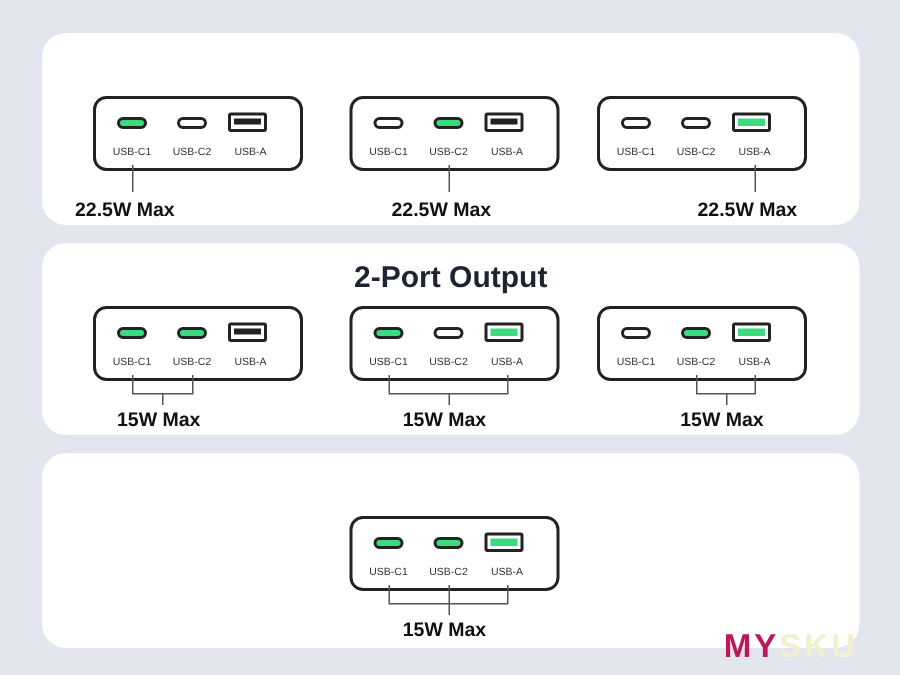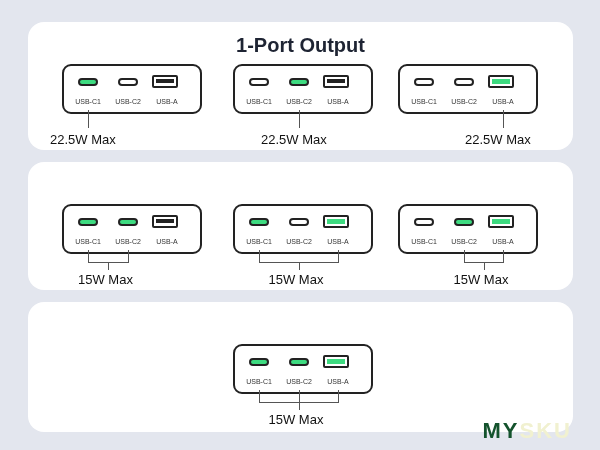--- a/index.html
+++ b/index.html
@@ -9,30 +9,29 @@
 .dev{position:absolute;width:140px;height:50px;border:2px solid #222;border-radius:9px;background:#fff}
 .port{position:absolute;top:12px}
 .pc{width:20px;height:8px;border:2px solid #222;border-radius:5px;background:#fff}
 .pc.on{background:#3ddb80}
 .pa{width:26px;height:13px;border:2px solid #222;border-radius:2px;top:9px;background:#fff}
 .pa::after{content:"";position:absolute;left:2px;right:2px;top:2px;height:4px;background:#222}
 .pa.on{background:#fff}
 .pa.on::after{background:#3ddb80;height:5px}
 .plabel{position:absolute;top:32px;font-size:7px;color:#333;width:40px;text-align:center}
 .line{position:absolute;background:#555}
-.watt{position:absolute;font-size:13px;font-weight:normal;color:#111;white-space:nowrap}
+.watt{position:absolute;font-size:13px;font-weight:bold;color:#111;white-space:nowrap}
 .wm{position:absolute;right:28px;bottom:6px;font-size:22px;font-weight:bold;color:#f1f1d0;letter-spacing:2px}
-.wm span{color:#14532d}
+.wm span{color:#be185d}
 </style>
 </head>
 <body>
 
 <div id="root">
     <div class="panel" style="top: 22px; height: 128px;">
-      <div class="ptitle">1-Port Output</div>
       <div class="dev" style="left: 34px; top: 42px;">
         <div class="port pc on" style="left: 14px;"></div>
         <div class="plabel" style="left: 4px;">USB-C1</div>
         <div class="port pc" style="left: 54px;"></div>
         <div class="plabel" style="left: 44px;">USB-C2</div>
         <div class="port pa" style="left: 88px;"></div>
         <div class="plabel" style="left: 83px;">USB-A</div>
       </div>
       <div class="line" style="left: 60px; top: 88px; width: 1px; height: 18px;"></div>
       <div class="watt" style="top: 110px; left: 22px;">22.5W Max</div>
@@ -51,20 +50,21 @@
         <div class="plabel" style="left: 4px;">USB-C1</div>
         <div class="port pc" style="left: 54px;"></div>
         <div class="plabel" style="left: 44px;">USB-C2</div>
         <div class="port pa on" style="left: 88px;"></div>
         <div class="plabel" style="left: 83px;">USB-A</div>
       </div>
       <div class="line" style="left: 475px; top: 88px; width: 1px; height: 18px;"></div>
       <div class="watt" style="top: 110px; left: 437px;">22.5W Max</div>
     </div>
     <div class="panel" style="top: 162px; height: 128px;">
+      <div class="ptitle">2-Port Output</div>
       <div class="dev" style="left: 34px; top: 42px;">
         <div class="port pc on" style="left: 14px;"></div>
         <div class="plabel" style="left: 4px;">USB-C1</div>
         <div class="port pc on" style="left: 54px;"></div>
         <div class="plabel" style="left: 44px;">USB-C2</div>
         <div class="port pa" style="left: 88px;"></div>
         <div class="plabel" style="left: 83px;">USB-A</div>
       </div>
       <div class="line" style="left: 60px; top: 88px; width: 1px; height: 12px;"></div>
       <div class="line" style="left: 100px; top: 88px; width: 1px; height: 12px;"></div>

